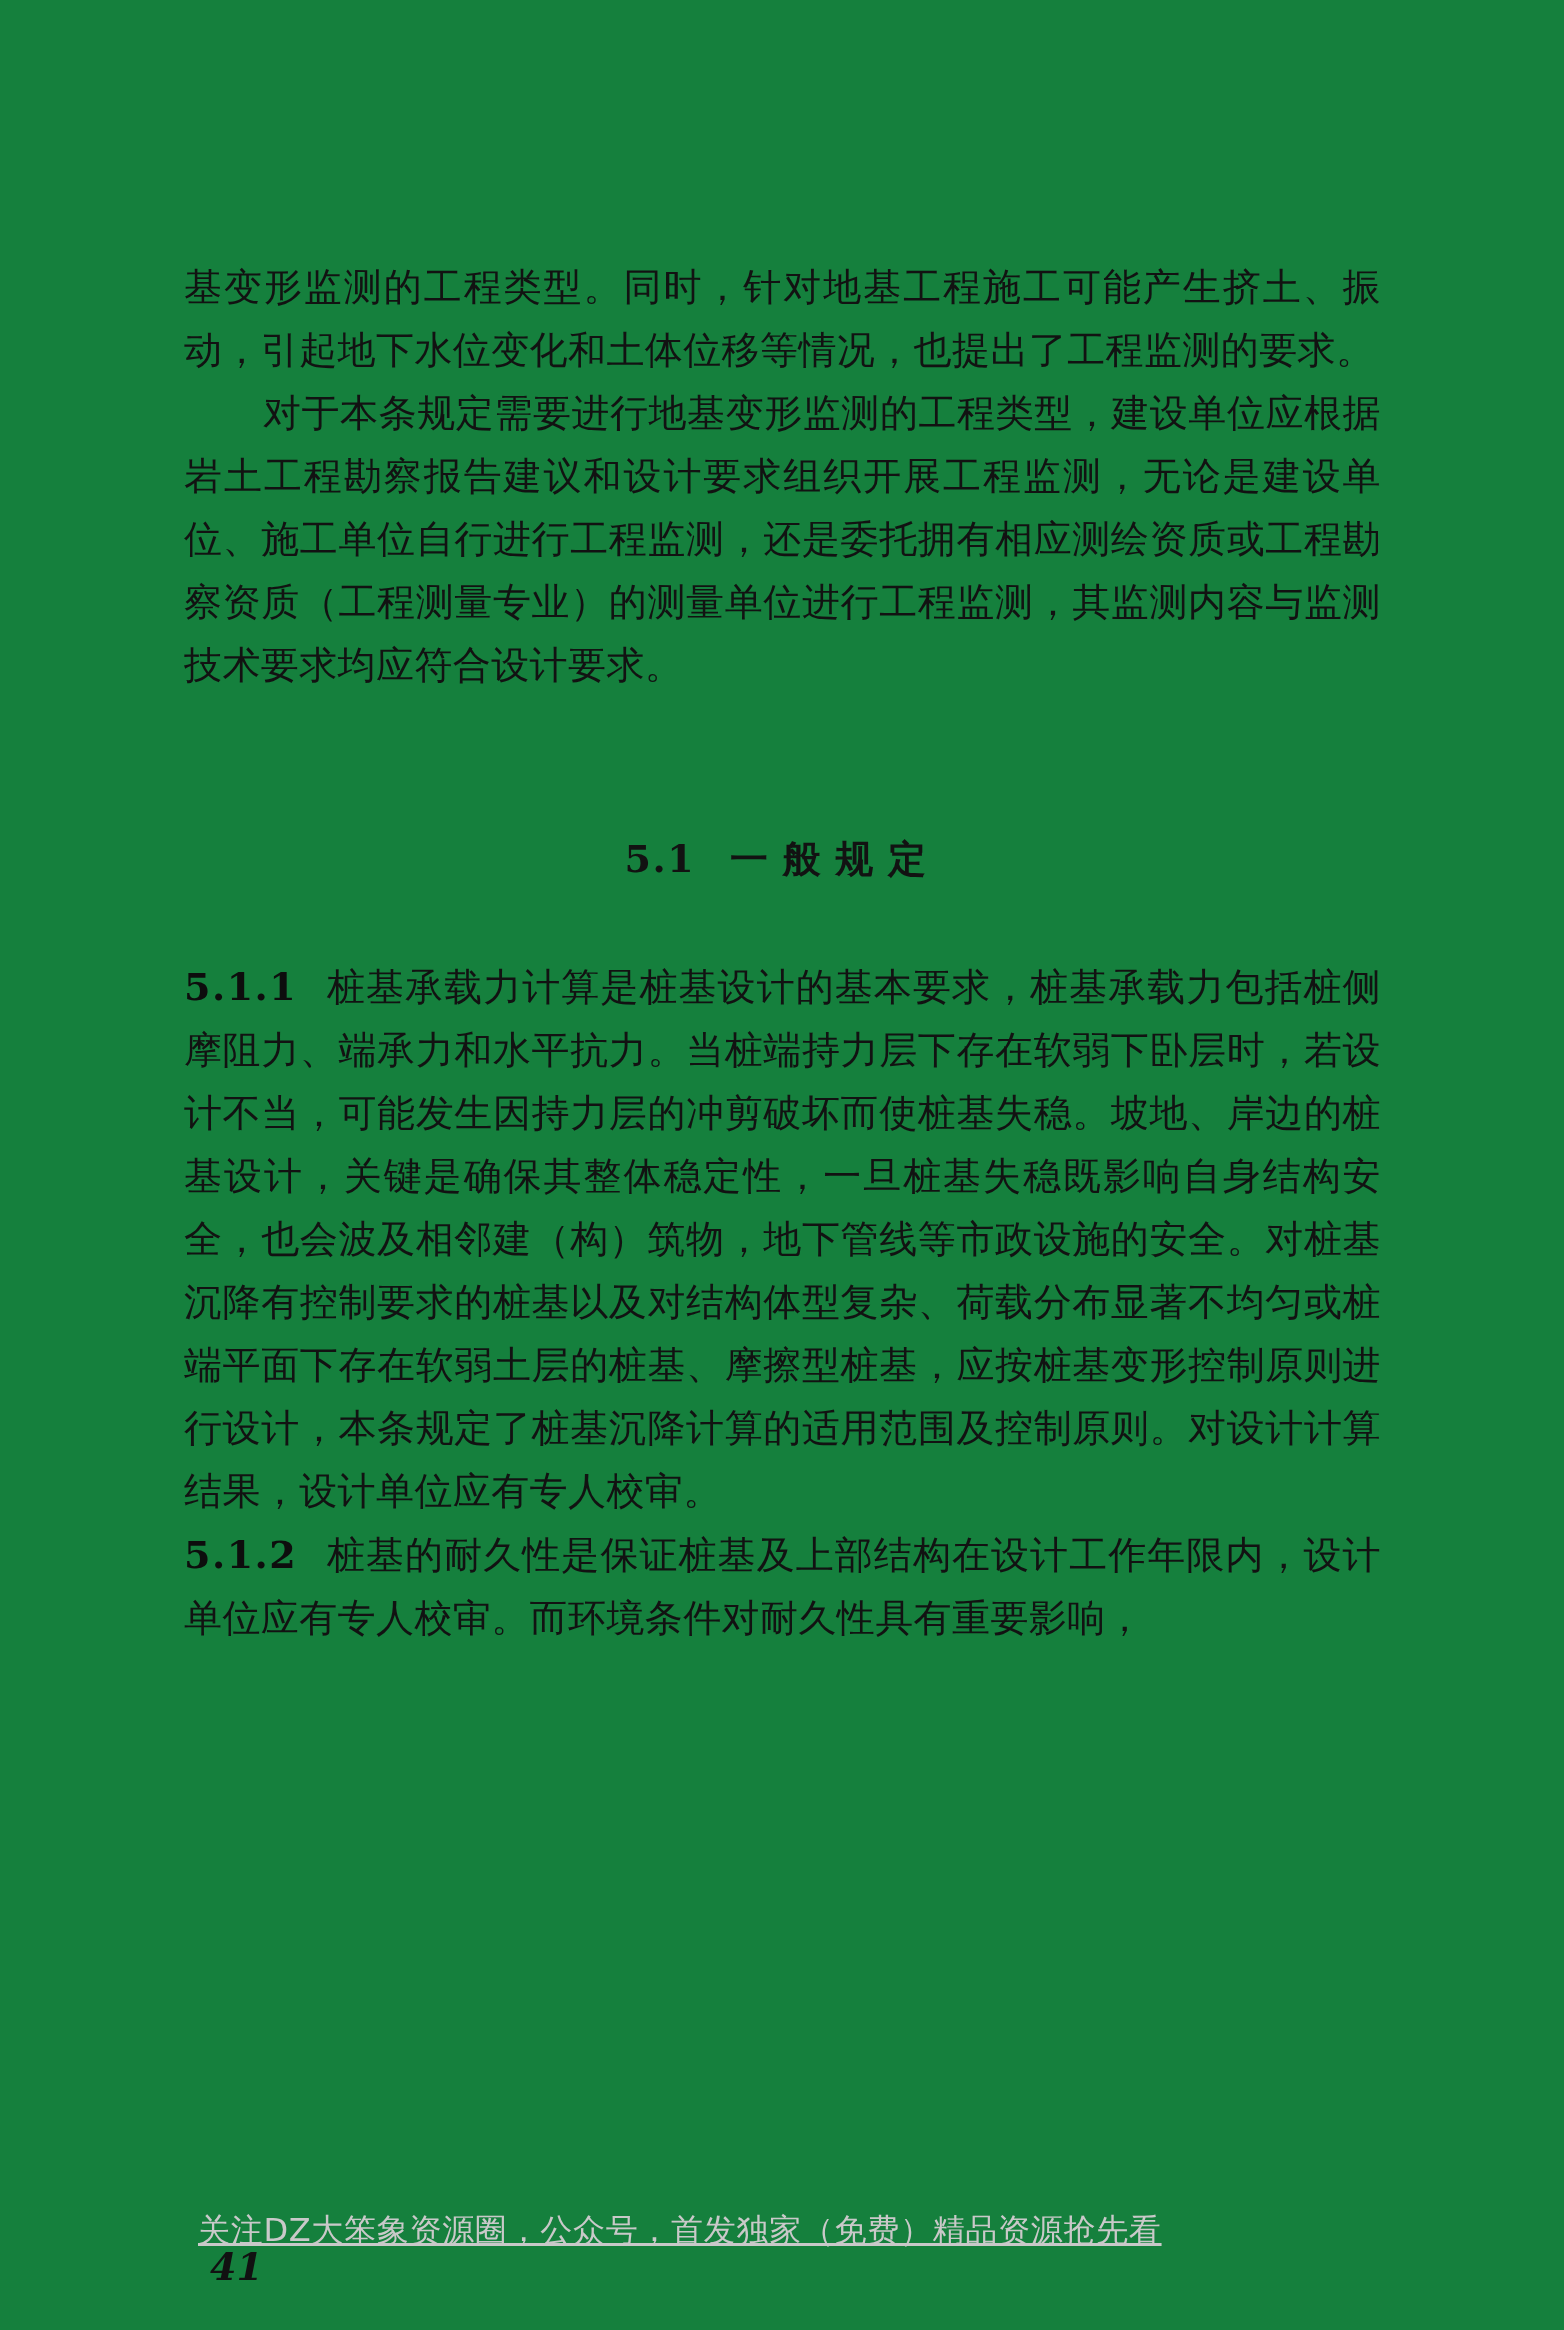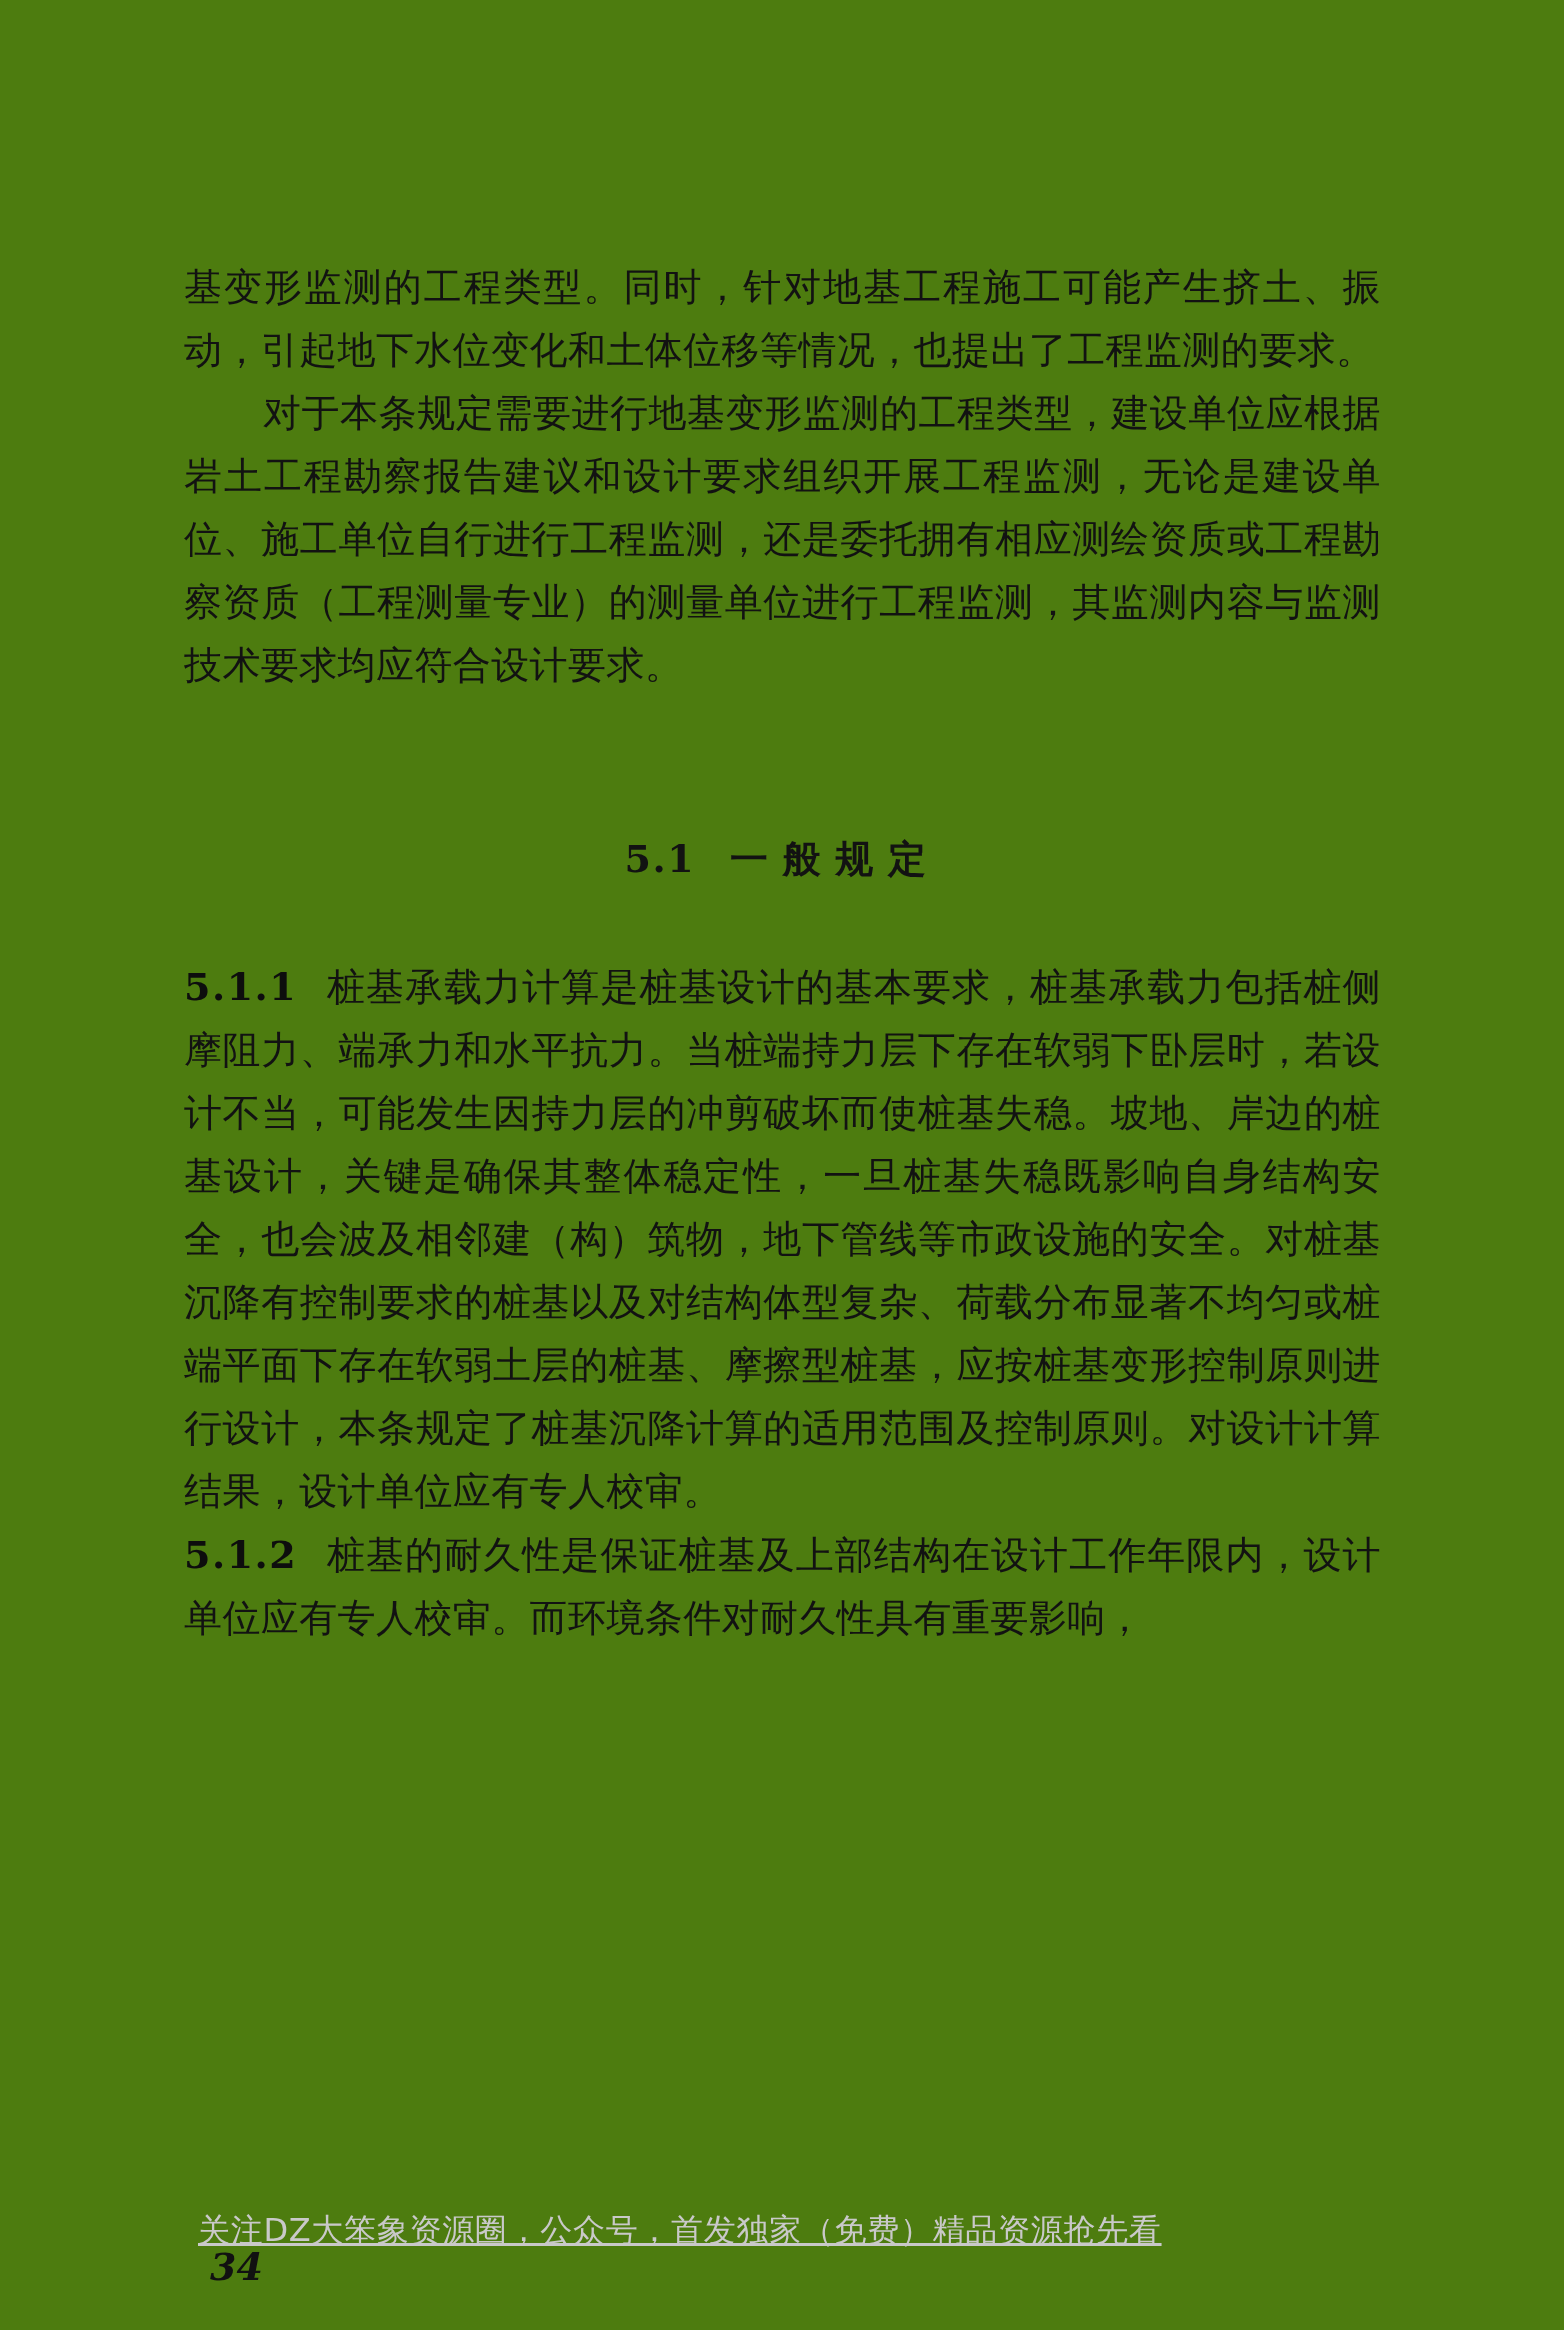--- a/index.html
+++ b/index.html
@@ -9,21 +9,21 @@
     background: #ffffff;
   }
   body {
     font-family: "DejaVu Serif", "Liberation Serif", serif;
   }
 
   .page {
     position: relative;
     width: 1564px;
     height: 2330px;
-    background: #4d7c0f;
+    background: #15803d;
     overflow: hidden;
     box-sizing: border-box;
   }
 
   
   .content {
     position: absolute;
     left: 184px;
     top: 256px;
     width: 1197px;
@@ -140,16 +140,16 @@
     <div class="sp-section-bottom"></div>
 
     <p class="para clause"><span class="num">5.1.1</span><span class="gap"></span><span>桩基承载力计算是桩基设计的基本要求，桩基承载力包括桩侧摩阻力、端承力和水平抗力。当桩端持力层下存在软弱下卧层时，若设计不当，可能发生因持力层的冲剪破坏而使桩基失稳。坡地、岸边的桩基设计，关键是确保其整体稳定性，一旦桩基失稳既影响自身结构安全，也会波及相邻建（构）筑物，地下管线等市政设施的安全。对桩基沉降有控制要求的桩基以及对结构体型复杂、荷载分布显著不均匀或桩端平面下存在软弱土层的桩基、摩擦型桩基，应按桩基变形控制原则进行设计，本条规定了桩基沉降计算的适用范围及控制原则。对设计计算结果，设计单位应有专人校审。</span></p>
 
     <p class="para clause"><span class="num">5.1.2</span><span class="gap"></span><span>桩基的耐久性是保证桩基及上部结构在设计工作年限内，设计单位应有专人校审。而环境条件对耐久性具有重要影响，</span></p>
 
   </div>
 
   <div class="watermark">关注DZ大笨象资源圈，公众号，首发独家（免费）精品资源抢先看</div>
 
-  <div class="folio">34</div>
+  <div class="folio">41</div>
 
 </div>
 
 
 </body></html>

